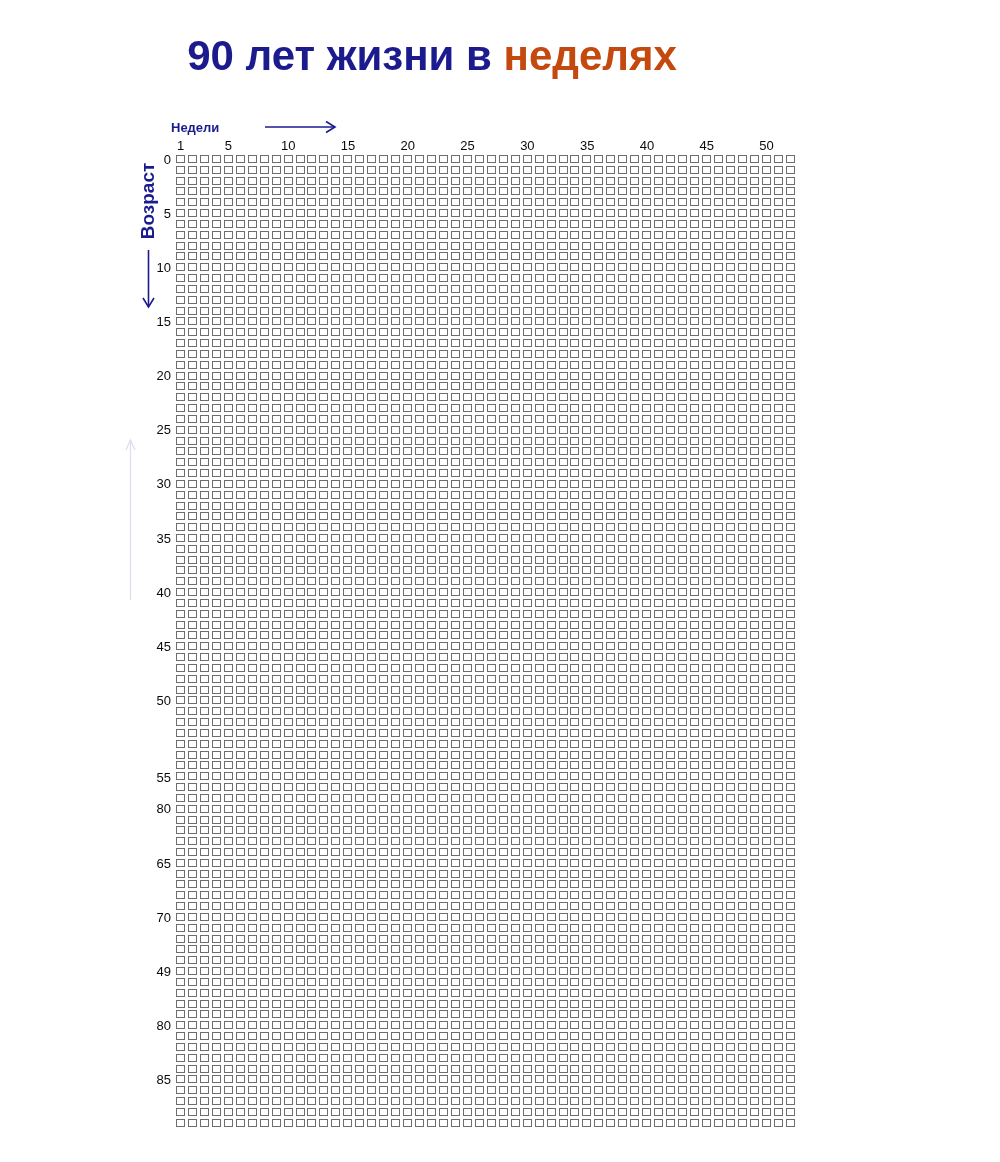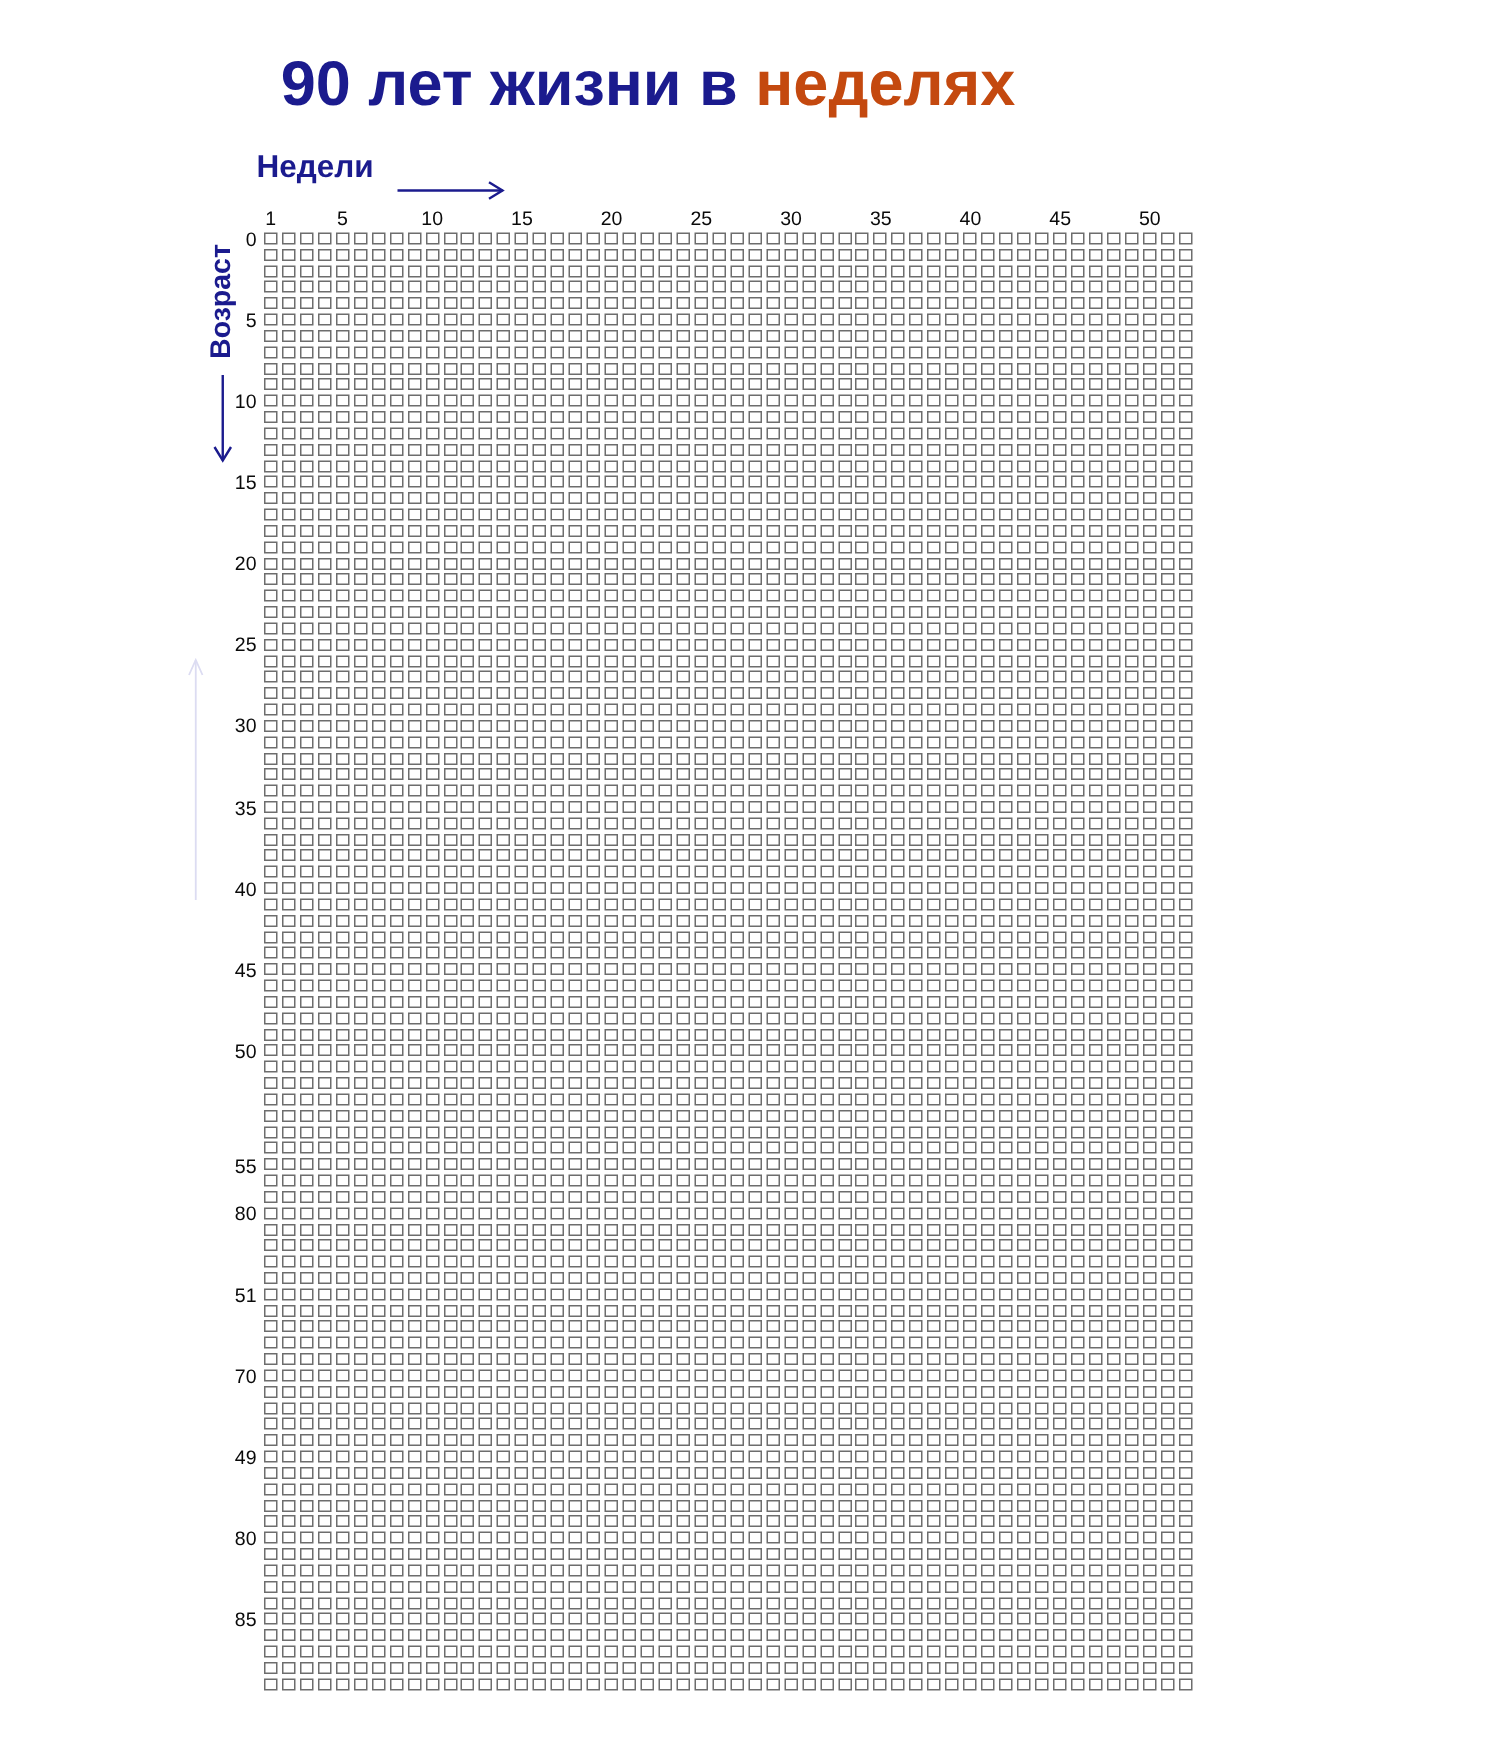--- a/index.html
+++ b/index.html
@@ -16,22 +16,22 @@
     position:relative;overflow:hidden;
   }
   .page{position:absolute;inset:0;}
   .title{
     position:absolute;top:33px;left:0;width:864px;
     text-align:center;font-size:42px;font-weight:700;
     color:var(--navy);letter-spacing:0;line-height:1.1;margin:0;
   }
   .title .hl{color:var(--orange);}
   .xlabel{
-    position:absolute;left:171px;top:100px;
-    font-size:21px;font-weight:600;color:var(--navy);
+    position:absolute;left:171px;top:120px;
+    font-size:13px;font-weight:600;color:var(--navy);
     white-space:nowrap;
   }
   .xarrow{position:absolute;left:264px;top:118px;}
   .ylabel{
     position:absolute;left:98px;top:190px;width:100px;height:22px;
     text-align:center;font-size:19px;font-weight:600;color:var(--navy);
     transform:rotate(-90deg);transform-origin:center center;
     white-space:nowrap;
   }
   .yarrow{position:absolute;left:140px;top:249px;}
@@ -105,21 +105,21 @@
       <div class="row-tick" style="top: 315px;">15</div>
       <div class="row-tick" style="top: 369.166px;">20</div>
       <div class="row-tick" style="top: 423.332px;">25</div>
       <div class="row-tick" style="top: 477.499px;">30</div>
       <div class="row-tick" style="top: 531.665px;">35</div>
       <div class="row-tick" style="top: 585.832px;">40</div>
       <div class="row-tick" style="top: 639.998px;">45</div>
       <div class="row-tick" style="top: 694.165px;">50</div>
       <div class="row-tick" style="top: 771px;">55</div>
       <div class="row-tick" style="top: 802.498px;">80</div>
-      <div class="row-tick" style="top: 856.664px;">51</div>
+      <div class="row-tick" style="top: 856.664px;">65</div>
       <div class="row-tick" style="top: 910.831px; text-align: right;">70</div>
       <div class="row-tick" style="top: 964.997px;">49</div>
       <div class="row-tick" style="top: 1019.16px;">80</div>
       <div class="row-tick" style="top: 1073.33px;">85</div>
     </div>
 
   <div id="grid">
       <div class="cell"></div>
       <div class="cell"></div>
       <div class="cell"></div>

